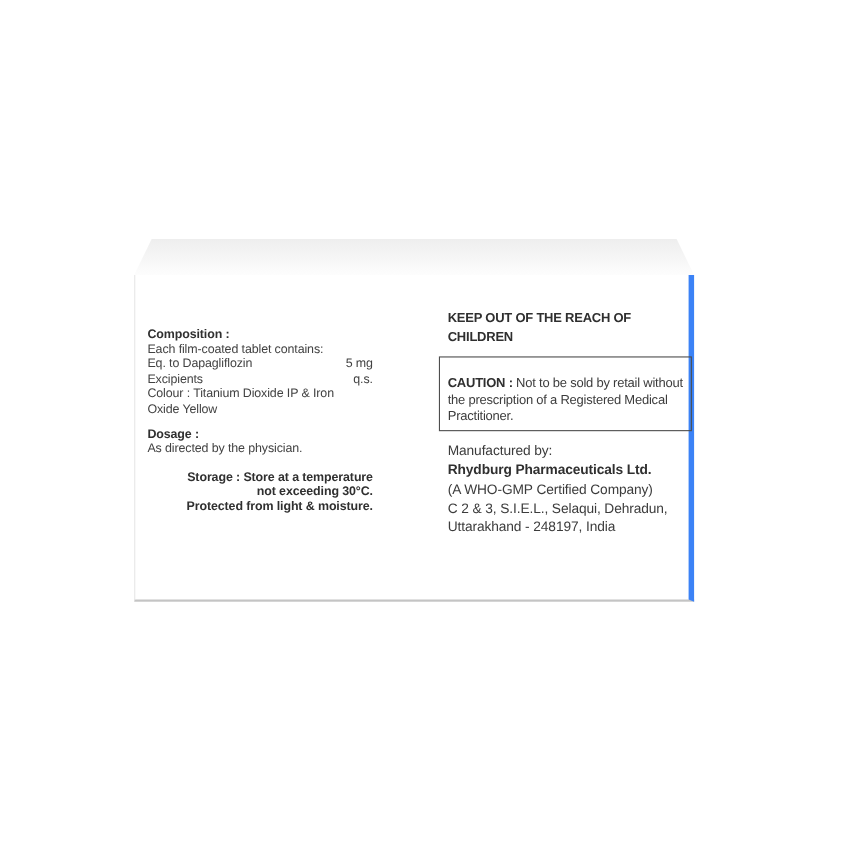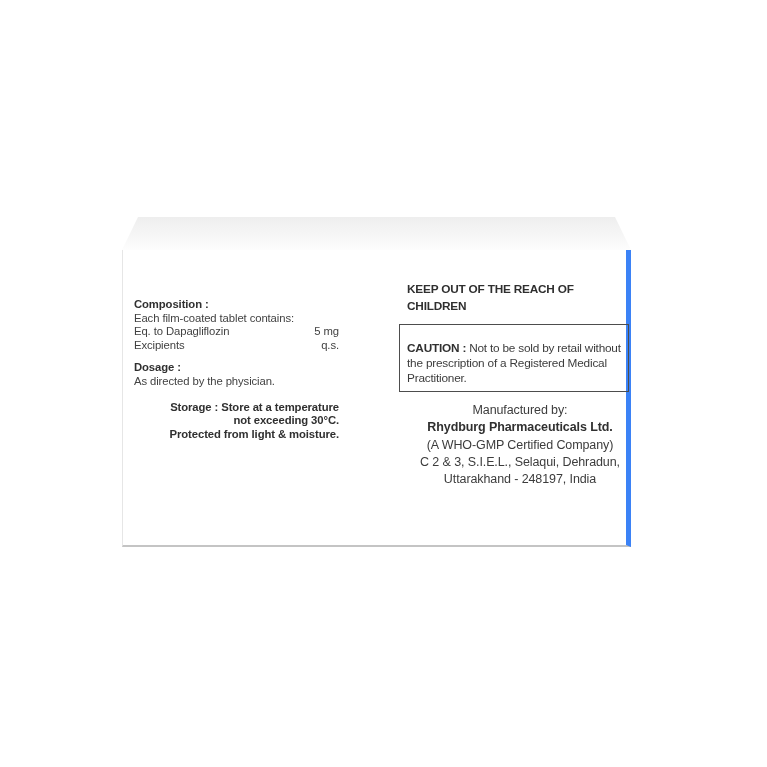--- a/index.html
+++ b/index.html
@@ -80,21 +80,20 @@
     letter-spacing: -0.2px;
     color: #3c3c3c;
   }
   .caution-box .bold { margin-right: 3px; }
   .manufacturer {
     margin-top: 10px;
     font-size: 12.5px;
     line-height: 17.4px;
     letter-spacing: -0.1px;
     color: #3c3c3c;
-    text-align: center;
   }
 </style>
 </head>
 <body>
 
 <div class="canvas">
   <div class="box">
     <div class="box-top"></div>
     <div class="box-front">
 
@@ -103,20 +102,22 @@
           <div class="bold">Composition :</div>
           <div>Each film-coated tablet contains:</div>
           <div class="lv-row">
             <span>Eq. to Dapagliflozin</span>
             <span>5 mg</span>
           </div>
           <div class="lv-row">
             <span>Excipients</span>
             <span>q.s.</span>
           </div>
+          <div>Colour : Titanium Dioxide IP &amp; Iron</div>
+          <div>Oxide Yellow</div>
         </div>
 
         <div class="dosage-block">
           <div class="bold">Dosage :</div>
           <div>As directed by the physician.</div>
         </div>
 
         <div class="storage-block">
           <div>Storage : Store at a temperature</div>
           <div>not exceeding 30°C.</div>

